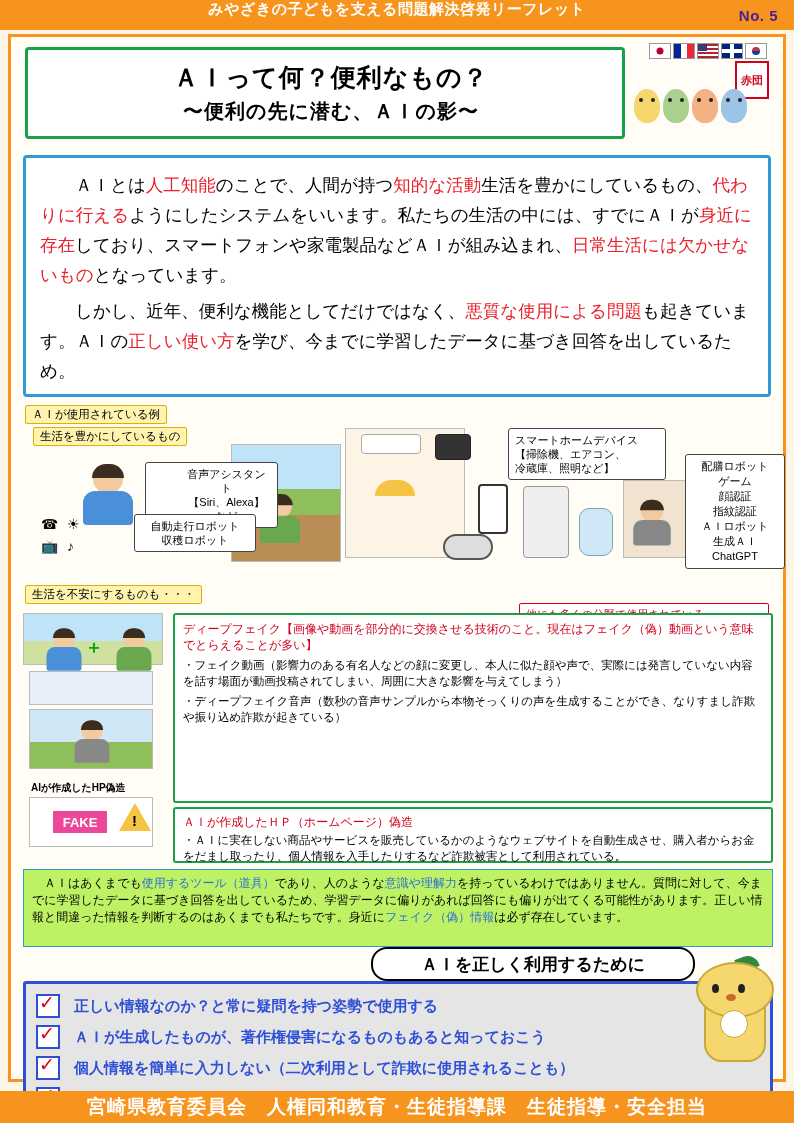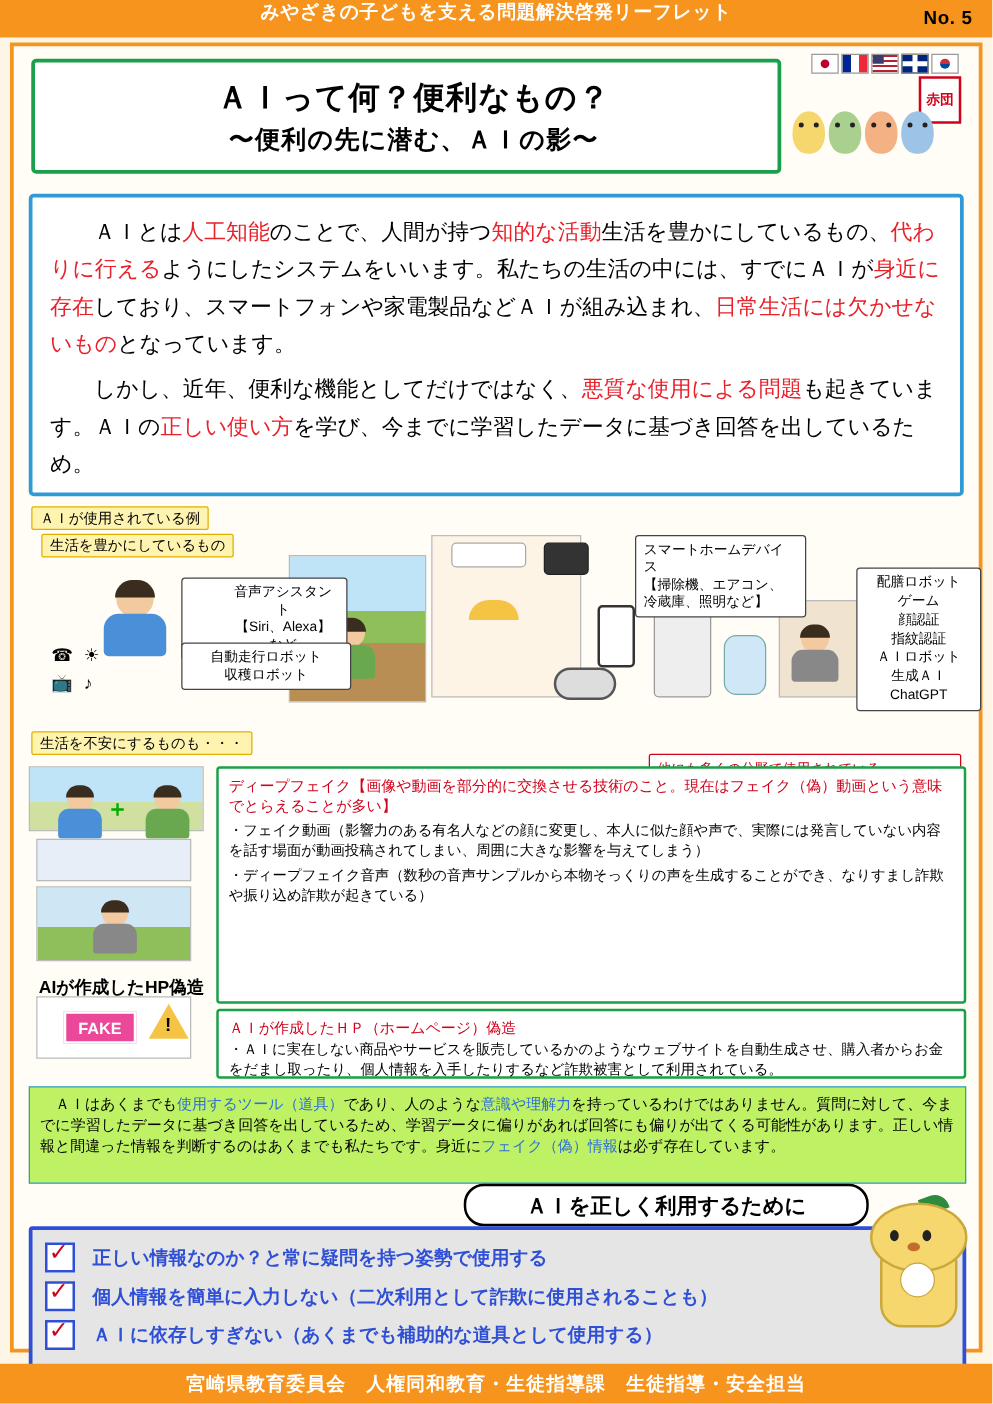--- a/index.html
+++ b/index.html
@@ -12,21 +12,21 @@
   .page{position:relative;width:794px;height:1123px;box-sizing:border-box;}
 
   
   .header{
     height:30px;background:#f7941d;color:#fff;
     display:flex;align-items:flex-start;justify-content:center;
     font-size:15px;font-weight:bold;letter-spacing:.5px;position:relative;
   }
   .header .no{
     position:absolute;right:16px;top:50%;transform:translateY(-50%);
-    font-size:15px;font-weight:bold;color:#000000;
+    font-size:15px;font-weight:bold;color:#4c1d95;
   }
   
   .body-frame{
     position:absolute;left:8px;top:34px;width:778px;height:1048px;
     border:3px solid #f7941d;background:#fffdf5;box-sizing:border-box;
   }
   
   .title-box{
     position:absolute;left:14px;top:10px;width:600px;height:92px;
     border:3px solid #1aa04a;border-radius:4px;background:#fff;
@@ -82,22 +82,22 @@
   .tag-rich{position:absolute;left:22px;top:390px;background:#fff3b0;}
   .tag-anxious{position:absolute;left:14px;top:548px;}
 
   
   .ex-area{position:absolute;left:12px;top:385px;width:750px;height:160px;}
   .callout{
     position:absolute;background:#fff;border:1.5px solid #444;border-radius:3px;
     font-size:11px;line-height:14px;padding:4px 6px;box-sizing:border-box;text-align:center;color:#000;
   }
   .c-voice{left:122px;top:40px;width:133px;padding-left:36px;}
-  .c-robot{left:122px;top:92px;width:136px;}
-  .c-smart{left:485px;top:6px;width:137px;text-align:left;}
+  .c-robot{left:111px;top:92px;width:122px;}
+  .c-smart{left:485px;top:6px;width:158px;text-align:left;}
   .c-list{left:662px;top:32px;width:100px;border:1.5px solid #444;text-align:center;line-height:15px;}
   .note-other{
     position:absolute;left:508px;top:566px;width:250px;border:1.5px solid #d0021b;background:#fff;
     color:#d0021b;font-size:11px;padding:3px 6px;box-sizing:border-box;border-radius:2px;
   }
 
   
   .person{position:absolute;}
   .p-head{width:30px;height:30px;border-radius:50%;background:#f3c9a0;margin:0 auto;}
   .p-hair{position:absolute;left:50%;transform:translateX(-50%);top:0;width:32px;height:14px;
@@ -133,21 +133,21 @@
   }
   .hp-title{color:#d0021b;font-size:12px;line-height:16px;margin:0 0 2px 0;}
   .left-ill{position:absolute;left:12px;top:576px;width:146px;height:250px;}
   .fake-badge{
     position:absolute;left:28px;top:196px;width:54px;height:22px;background:#ec4899;color:#fff;
     font-size:13px;font-weight:bold;display:flex;align-items:center;justify-content:center;border:2px solid #fff;
   }
   .warn-tri{position:absolute;left:96px;top:190px;width:0;height:0;border-left:16px solid transparent;
     border-right:16px solid transparent;border-bottom:28px solid #f6c445;}
   .warn-tri span{position:absolute;left:-3px;top:9px;font-size:15px;font-weight:bold;color:#000;}
-  .lbl-hp{position:absolute;left:8px;top:168px;font-size:14px;font-weight:bold;color:#000;}
+  .lbl-hp{position:absolute;left:8px;top:168px;font-size:10px;font-weight:bold;color:#000;}
   .mini-img{position:absolute;border:1px solid #bbb;box-sizing:border-box;}
 
   
   .summary{
     position:absolute;left:12px;top:832px;width:750px;height:78px;
     border:1.5px solid #2e9bd6;background:#bef264;box-sizing:border-box;padding:5px 8px;
   }
   .summary p{margin:0;font-size:12px;line-height:17px;color:#000;}
 
   
@@ -176,21 +176,21 @@
   .m-head{position:absolute;left:6px;top:0px;width:74px;height:52px;background:#f5d76e;border:2px solid #caa83b;border-radius:50%;}
   .m-eye{position:absolute;top:22px;width:7px;height:9px;background:#222;border-radius:50%;}
   .m-eye.l{left:22px;} .m-eye.r{left:48px;}
   .m-nose{position:absolute;left:36px;top:32px;width:10px;height:7px;background:#c56b2b;border-radius:50%;}
   .m-leaf{position:absolute;left:46px;top:-6px;width:22px;height:14px;background:#2e8b3d;border-radius:0 12px 0 12px;transform:rotate(-20deg);}
   .m-belly{position:absolute;left:30px;top:48px;width:26px;height:26px;background:#fff;border:1px solid #caa83b;border-radius:50%;}
 
   
   .footer{
     position:absolute;left:0;bottom:0;width:794px;height:32px;background:#f7941d;color:#fff;
-    display:flex;align-items:center;justify-content:center;font-size:15px;font-weight:bold;letter-spacing:1px;
+    display:flex;align-items:center;justify-content:center;font-size:19px;font-weight:bold;letter-spacing:1px;
   }
 </style>
 </head>
 <body>
 
 <div class="page">
 
   <div class="header">
     <span>みやざきの子どもを支える問題解決啓発リーフレット</span>
     <span class="no">No. 5</span>
@@ -326,20 +326,24 @@
 
     <div class="cl-title">ＡＩを正しく利用するために</div>
 
     <div class="cl-box">
       <div class="cl-row">
         <div class="cl-check"></div>
         <div class="cl-text">正しい情報なのか？と常に疑問を持つ姿勢で使用する</div>
       </div>
       <div class="cl-row">
         <div class="cl-check"></div>
+        <div class="cl-text">ＡＩが生成したものが、著作権侵害になるものもあると知っておこう</div>
+      </div>
+      <div class="cl-row">
+        <div class="cl-check"></div>
         <div class="cl-text">個人情報を簡単に入力しない（二次利用として詐欺に使用されることも）</div>
       </div>
       <div class="cl-row">
         <div class="cl-check"></div>
         <div class="cl-text">ＡＩに依存しすぎない（あくまでも補助的な道具として使用する）</div>
       </div>
     </div>
   </div>
 
   <div class="mascot">

